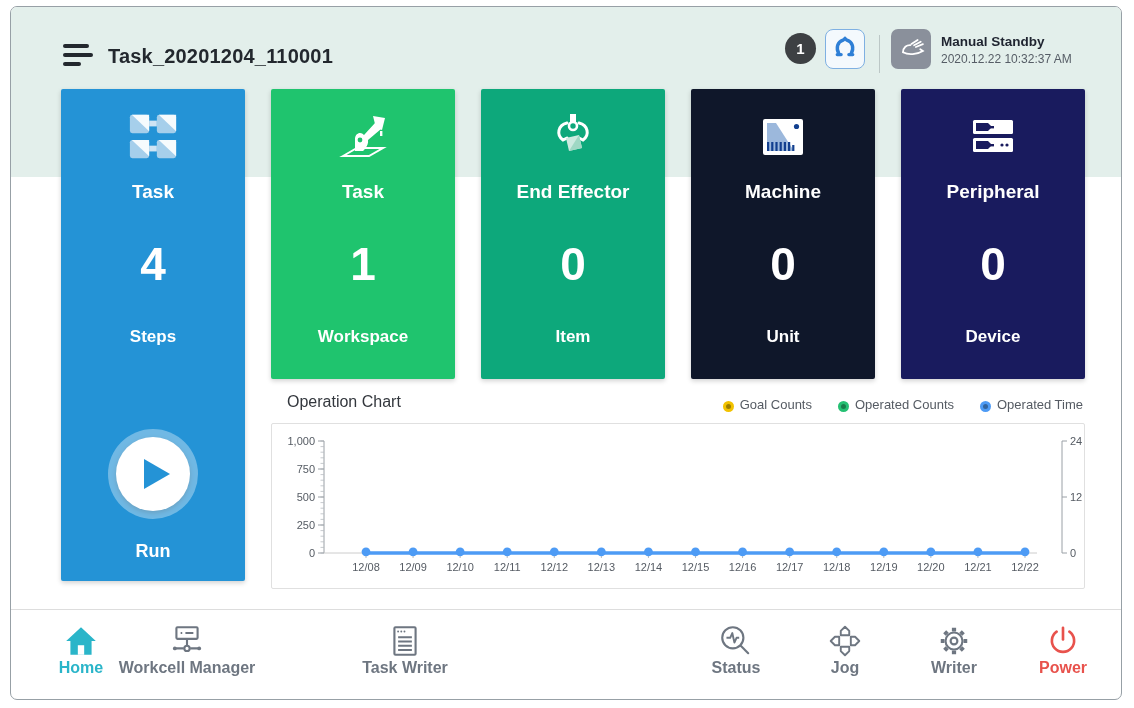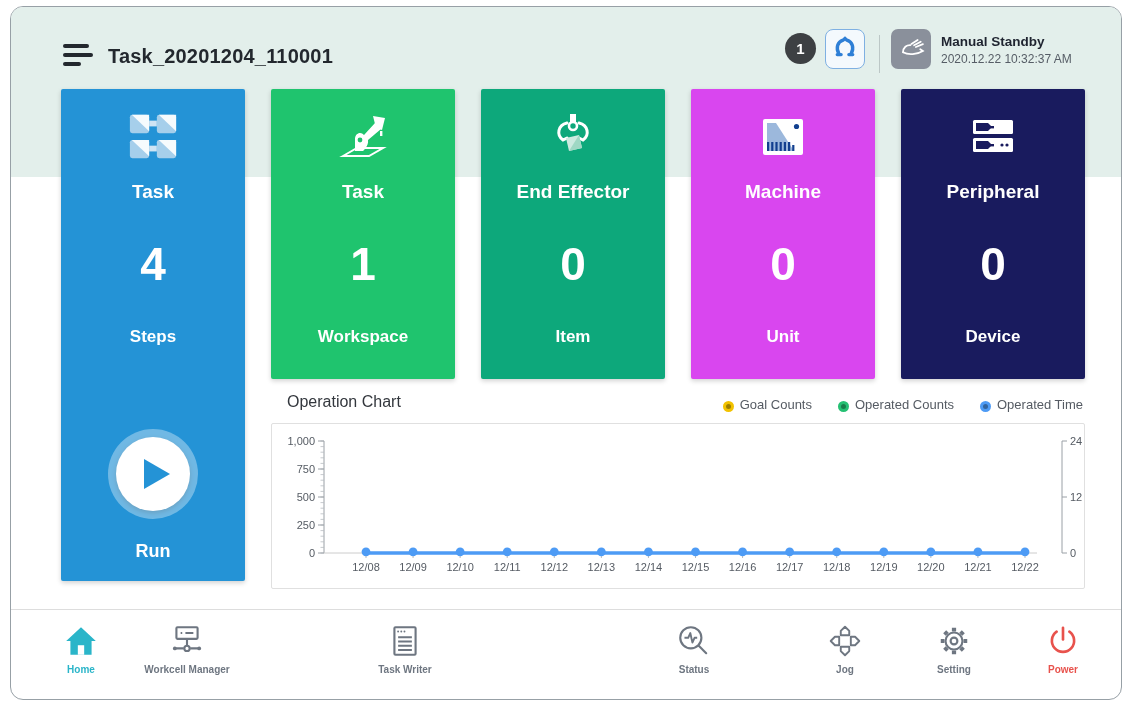--- a/index.html
+++ b/index.html
@@ -1,17 +1,17 @@
 <!DOCTYPE html>
 <html><head>
 <meta charset="utf-8">
 <style>
   * { margin:0; padding:0; box-sizing:border-box; }
   html,body { width:1134px; height:708px; background:#ffffff; font-family:"Liberation Sans", sans-serif; }
-  .panel { position:absolute; left:10px; top:6px; width:1112px; height:694px; background:#ffffff; border:1px solid #97a0a6; border-radius:13px; overflow:hidden; }
+  .panel { position:absolute; left:10px; top:6px; width:1112px; height:694px; background:#ffffff; border:1px solid #97a0a6; border-radius:7px; overflow:hidden; }
   .header-band { position:absolute; left:0; top:0; width:100%; height:170px; background:#e3efeb; }
 
   
   .hamburger { position:absolute; left:52px; top:37px; width:32px; height:26px; cursor:pointer; }
   .hamburger span { display:block; height:4px; background:#23282e; border-radius:2px; margin-bottom:5px; }
   .hamburger span:nth-child(1){ width:26px; }
   .hamburger span:nth-child(2){ width:30px; }
   .hamburger span:nth-child(3){ width:18px; }
   .app-title { position:absolute; left:97px; top:38px; font-size:20px; font-weight:bold; color:#23282e; letter-spacing:0.2px; }
   .badge { position:absolute; left:774px; top:26px; width:31px; height:31px; border-radius:50%; background:#3d4043; color:#fff; font-size:15px; font-weight:bold; display:flex; align-items:center; justify-content:center; }
@@ -44,21 +44,21 @@
   .legend-dot { width:11px; height:11px; border-radius:50%; position:relative; }
   .legend-dot::after { content:""; position:absolute; left:3px; top:3px; width:5px; height:5px; border-radius:50%; background:rgba(0,0,0,0.35); }
   .legend-label { font-size:13px; color:#555b63; }
   .chart-box { position:absolute; left:260px; top:416px; width:814px; height:166px; background:#fff; border:1px solid #e0e0e0; border-radius:2px; }
   .chart-box svg { display:block; width:100%; height:100%; }
 
   
   .nav-divider { position:absolute; left:0; top:602px; width:100%; height:1px; background:#dddddd; }
   .nav-item { position:absolute; top:610px; transform:translateX(-50%); display:flex; flex-direction:column; align-items:center; width:150px; cursor:pointer; }
   .nav-icon { height:42px; display:flex; align-items:flex-end; justify-content:center; }
-  .nav-label { margin-top:5px; font-size:10px; font-weight:bold; color:#6e7681; white-space:nowrap; }
+  .nav-label { font-size:16px; font-weight:bold; color:#6e7681; white-space:nowrap; }
   .nav-item.active .nav-label { color:#2ab5c9; }
   .nav-item.danger .nav-label { color:#e8524c; }
 </style>
 </head>
 <body>
 
 <div class="panel">
   <div class="header-band"></div>
 
   <div class="hamburger">
@@ -146,21 +146,21 @@
         <path d="M34 14 C43 16 45 26 38 31 L34 29" fill="none" stroke="#ffffff" stroke-width="3" stroke-linecap="round"></path>
         <polygon points="21,29 34,26 37,39 24,42" fill="#cdeae0"></polygon>
         <polygon points="34,26 37,39 24,42" fill="#9fd8c4"></polygon>
       </svg>
     </div>
     <div class="card-label">End Effector</div>
     <div class="card-count">0</div>
     <div class="card-unit">Item</div>
   </div>
 
-  <div class="card card-machine" style="background: #d946ef;">
+  <div class="card card-machine" style="background: #0f172a;">
     <div class="card-icon">
       <svg width="56" height="56" viewBox="0 0 56 56">
         <rect x="8" y="10" width="40" height="36" rx="2" fill="#ffffff"></rect>
         <polygon points="12,14 21,14 39,42 12,42" fill="#9cb8dc"></polygon>
         <circle cx="41.5" cy="17.5" r="2.6" fill="#123f8f"></circle>
         <g fill="#123f8f">
           <rect x="12" y="33" width="2.2" height="9"></rect>
           <rect x="16.2" y="33" width="2.2" height="9"></rect>
           <rect x="20.4" y="33" width="2.2" height="9"></rect>
           <rect x="24.6" y="33" width="2.2" height="9"></rect>
@@ -335,21 +335,21 @@
         <rect x="7" y="4" width="20" height="26" rx="1" fill="none" stroke="#6e7681" stroke-width="2"></rect>
         <circle cx="10.5" cy="8" r="0.9" fill="#6e7681"></circle>
         <circle cx="13.5" cy="8" r="0.9" fill="#6e7681"></circle>
         <circle cx="16.5" cy="8" r="0.9" fill="#6e7681"></circle>
         <path d="M10.5 13.5 H23.5 M10.5 17.5 H23.5 M10.5 21.5 H23.5 M10.5 25.5 H23.5" stroke="#6e7681" stroke-width="1.8"></path>
       </svg>
     </div>
     <div class="nav-label">Task Writer</div>
   </div>
 
-  <div class="nav-item" style="left:683px">
+  <div class="nav-item" style="left:725px">
     <div class="nav-icon">
       <svg width="36" height="36" viewBox="0 0 34 34">
         <circle cx="14" cy="14" r="10" fill="none" stroke="#6e7681" stroke-width="2"></circle>
         <polyline points="8,14 11.5,14 13.5,9.5 15.5,18.5 17.5,14 20,14" fill="none" stroke="#6e7681" stroke-width="1.8" stroke-linejoin="round"></polyline>
         <path d="M21.5 21.5 L28.5 28.5" stroke="#6e7681" stroke-width="2" stroke-linecap="round"></path>
       </svg>
     </div>
     <div class="nav-label">Status</div>
   </div>
 
@@ -373,21 +373,21 @@
         <g stroke="#6e7681" stroke-width="2" fill="none">
           <circle cx="17" cy="17" r="8"></circle>
           <circle cx="17" cy="17" r="3.2"></circle>
         </g>
         <g stroke="#6e7681" stroke-width="4" stroke-linecap="butt">
           <path d="M17 4.5 V8 M17 26 V29.5 M4.5 17 H8 M26 17 H29.5"></path>
           <path d="M8.2 8.2 L10.6 10.6 M23.4 23.4 L25.8 25.8 M25.8 8.2 L23.4 10.6 M10.6 23.4 L8.2 25.8"></path>
         </g>
       </svg>
     </div>
-    <div class="nav-label">Setting</div>
+    <div class="nav-label">Writer</div>
   </div>
 
   <div class="nav-item danger" style="left:1052px">
     <div class="nav-icon">
       <svg width="36" height="36" viewBox="0 0 34 34">
         <path d="M11 8.2 A10.5 10.5 0 1 0 23 8.2" fill="none" stroke="#e8524c" stroke-width="2.5" stroke-linecap="round"></path>
         <path d="M17 4.5 V15.5" stroke="#e8524c" stroke-width="2.5" stroke-linecap="round"></path>
       </svg>
     </div>
     <div class="nav-label">Power</div>

